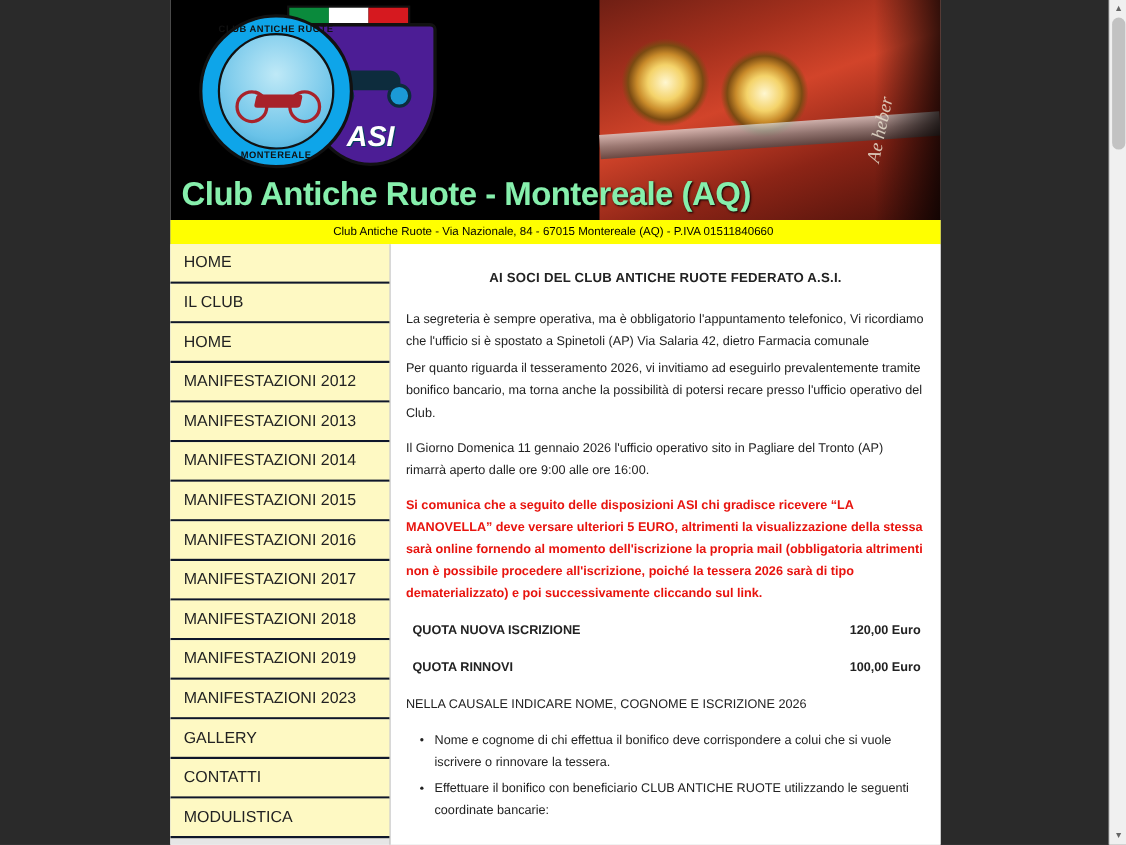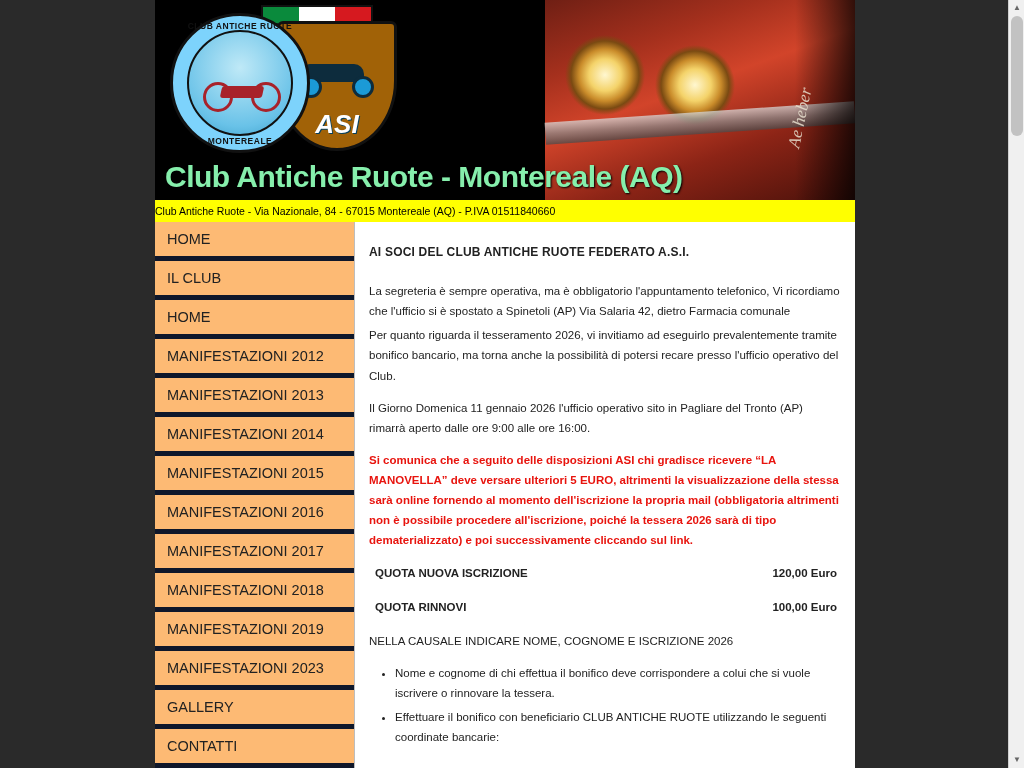--- a/index.html
+++ b/index.html
@@ -75,24 +75,24 @@
   
   .logos {
     position: absolute;
     left: 10px;
     top: 5px;
     width: 265px;
     height: 145px;
   }
   .logo-round {
     position: absolute;
-    left: 5px; top: 8px;
+    left: 16px; top: 8px;
     width: 140px; height: 140px;
     border-radius: 50%;
-    background: #7dd3fc;
+    background: #0ea5e9;
     border: 3px solid #111;
   }
   .logo-round .inner {
     position: absolute;
     left: 14px; top: 14px;
     width: 106px; height: 106px;
     border-radius: 50%;
     background: radial-gradient(circle at 50% 35%, #bfe9f7, #69c2e8 70%, #3a9ec9 100%);
     border: 2px solid #111;
     overflow: hidden;
@@ -140,21 +140,21 @@
   }
   .logo-flag span { flex: 1; }
   .logo-flag .g { background: #0a8a3c; }
   .logo-flag .w { background: #fff; }
   .logo-flag .r { background: #d6191f; }
 
   .logo-shield {
     position: absolute;
     left: 112px; top: 16px;
     width: 120px; height: 130px;
-    background: #a16207;
+    background: #4c1d95;
     border: 3px solid #111;
     border-radius: 6px 6px 60px 60px / 6px 6px 70px 70px;
     overflow: hidden;
   }
   .logo-shield .car {
     position: absolute;
     left: 18px; top: 34px;
     width: 78px; height: 40px;
   }
   .logo-shield .car .body {
@@ -198,21 +198,21 @@
     text-shadow: 1px 1px 2px #000;
   }
 
   
   .addressbar {
     width: 700px;
     height: 22px;
     background: #ffff00;
     color: #000;
     font-size: 10.5px;
-    text-align: left;
+    text-align: center;
     padding: 5px 4px 0 0;
     white-space: nowrap;
   }
 
   
   .content-wrap {
     display: flex;
     width: 700px;
     background: #fff;
   }
@@ -222,39 +222,39 @@
     width: 200px;
     background: #e6e6e6;
     flex: 0 0 200px;
     border-right: 1px solid #bdbdbd;
   }
   .menu-item {
     display: block;
     padding: 9px 0 9px 12px;
     font-size: 14.5px;
     color: #222;
-    border-bottom: 5px solid #0f172a;
-    background: #fdba74;
+    border-bottom: 2px solid #0f172a;
+    background: #fef9c3;
     text-decoration: none;
     white-space: nowrap;
     cursor: pointer;
   }
 
   
   .main {
     flex: 1 1 auto;
     padding: 18px 14px 30px 14px;
     font-size: 11.5px;
     color: #222;
     line-height: 1.75;
   }
   .main h1 {
     font-size: 12px;
     font-weight: bold;
-    text-align: left;
+    text-align: center;
     margin: 2px 0 18px 0;
     letter-spacing: .2px;
   }
   .main p { margin: 0 0 12px 0; }
   .tight { margin-bottom: 4px !important; }
   .bold { font-weight: normal; }
   .red {
     color: #e8140e;
     font-weight: bold;
   }

